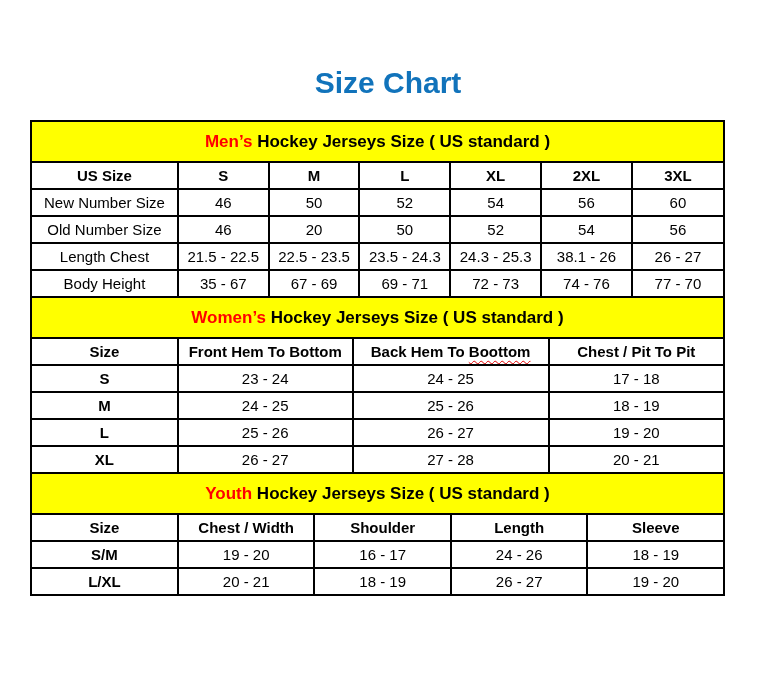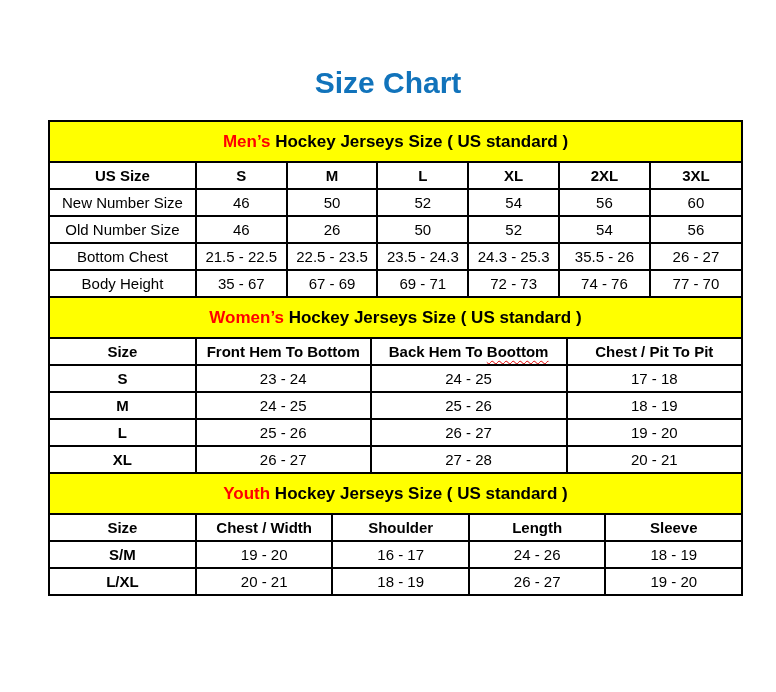--- a/index.html
+++ b/index.html
@@ -20,21 +20,21 @@
   .page { padding-top: 64px; }
   .page-title {
     text-align: center;
     color: var(--title-blue);
     font-size: 30px;
     font-weight: bold;
     line-height: 38px;
     margin-bottom: 18px;
     letter-spacing: 0px;
   }
-  .tables { width: 695px; margin-left: 48px; }
+  .tables { width: 695px; margin-left: 30px; }
   table {
     width: 100%;
     border-collapse: collapse;
     table-layout: fixed;
   }
   table + table { margin-top: -2px; }
   td {
     border: 2px solid var(--border-black);
     text-align: center;
     vertical-align: middle;
@@ -95,33 +95,33 @@
             <td>46</td>
             <td>50</td>
             <td>52</td>
             <td>54</td>
             <td>56</td>
             <td>60</td>
           </tr>
           <tr>
             <td class="row-label">Old Number Size</td>
             <td>46</td>
-            <td>26</td>
+            <td>20</td>
             <td>50</td>
             <td>52</td>
             <td>54</td>
             <td>56</td>
           </tr>
           <tr>
-            <td class="row-label">Bottom Chest</td>
+            <td class="row-label">Length Chest</td>
             <td>21.5 - 22.5</td>
             <td>22.5 - 23.5</td>
             <td>23.5 - 24.3</td>
             <td>24.3 - 25.3</td>
-            <td>35.5 - 26</td>
+            <td>38.1 - 26</td>
             <td>26 - 27</td>
           </tr>
           <tr>
             <td class="row-label">Body Height</td>
             <td>35 - 67</td>
             <td>67 - 69</td>
             <td>69 - 71</td>
             <td>72 - 73</td>
             <td>74 - 76</td>
             <td>77 - 70</td>

